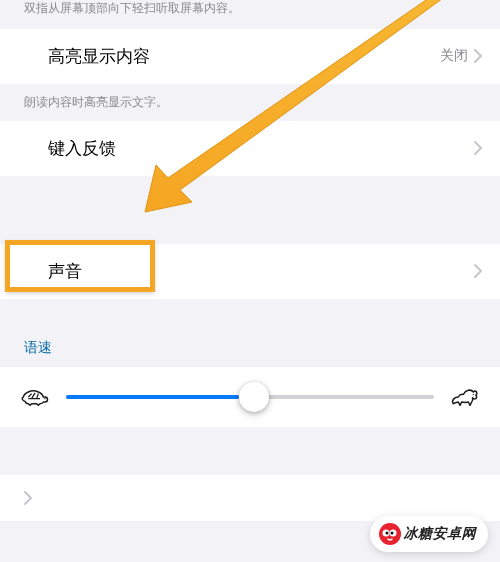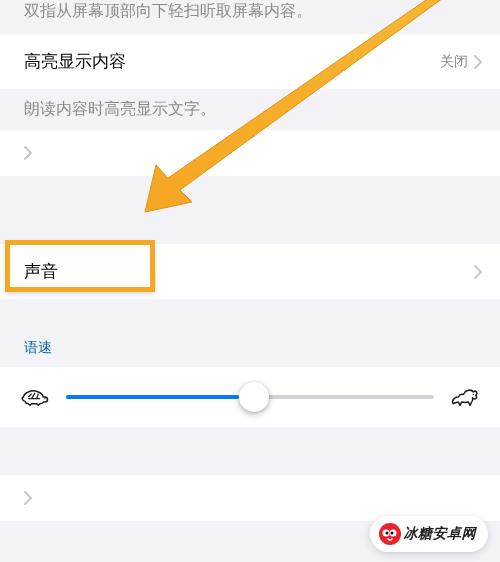--- a/index.html
+++ b/index.html
@@ -10,39 +10,40 @@
     body {
       width: 500px;
       height: 562px;
       background: #f2f2f7;
       font-family: -apple-system, BlinkMacSystemFont, "PingFang SC", sans-serif;
       overflow: hidden;
       position: relative;
     }
     .section-header {
       padding: 0 24px 10px 24px;
-      font-size: 16px;
+      font-size: 12px;
       color: #8a8a8e;
     }
     .section-header.top {
       padding-top: 0;
       padding-bottom: 12px;
       line-height: 1.4;
     }
     .list-item {
       background: #ffffff;
       display: flex;
       align-items: center;
       padding: 16px 18px 16px 24px;
       font-size: 17px;
       color: #000;
       position: relative;
     }
     .list-item .label {
       flex: 1;
+      margin-left: 24px;
     }
     .list-item .value {
       color: #8a8a8e;
       font-size: 14px;
       margin-right: 6px;
     }
     .chevron {
       color: #c7c7cc;
       display: flex;
       align-items: center;
@@ -160,20 +161,21 @@
         <path d="M1 1 L7 7 L1 13" stroke="#c7c7cc" stroke-width="2" fill="none" stroke-linecap="round" stroke-linejoin="round"></path>
       </svg>
   </span>
 </div>
 
 <div class="section-header" style="padding-top:10px;padding-bottom:0;">朗读内容时高亮显示文字。</div>
 
 <div style="height:10px;"></div>
 
 <div class="list-item">
+  <span class="label">键入反馈</span>
   <span class="chevron">
     <svg viewBox="0 0 8 14">
         <path d="M1 1 L7 7 L1 13" stroke="#c7c7cc" stroke-width="2" fill="none" stroke-linecap="round" stroke-linejoin="round"></path>
       </svg>
   </span>
 </div>
 
 <div style="height:68px;"></div>
 
 <div class="list-item">

